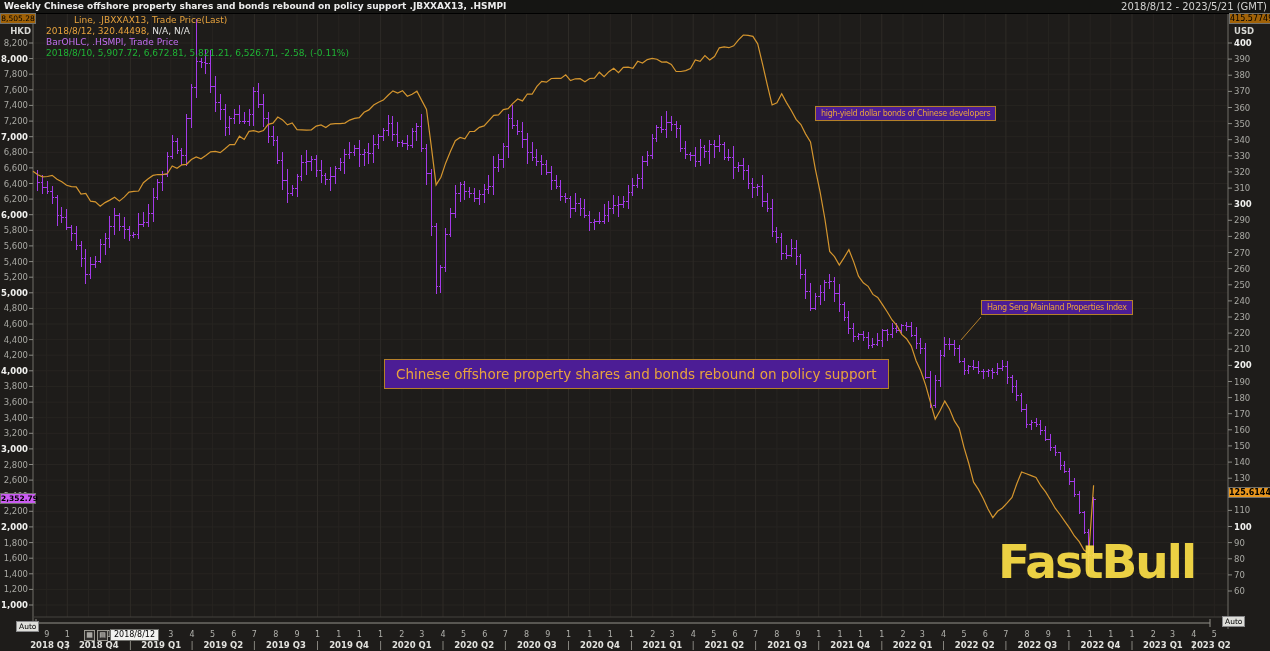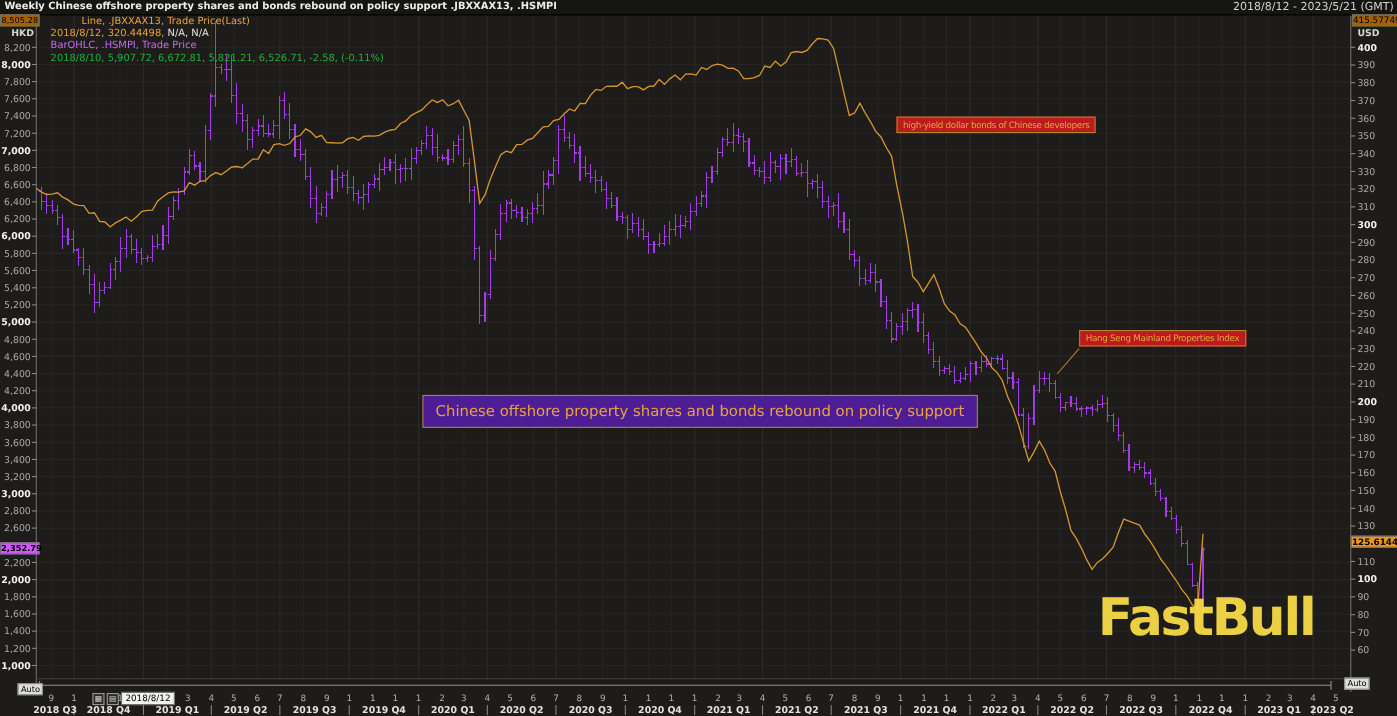--- a/index.html
+++ b/index.html
@@ -9,21 +9,21 @@
   .titlebar{position:absolute;left:0;top:0;width:1270px;height:13px;background:#151513;
             border-bottom:1px solid #000;}
   .titlebar .t{position:absolute;left:4px;top:1px;font-size:9px;font-weight:bold;color:#ececec;white-space:nowrap;}
   .titlebar .r{position:absolute;right:3px;top:1px;font-size:10px;color:#d2d2d0;white-space:nowrap;}
   .legend{position:absolute;left:46px;top:15px;font-size:9px;line-height:11px;white-space:nowrap;}
   .badge{position:absolute;font-size:7.5px;color:#000;background:#a16207;border:1px solid #71716d;
          text-align:center;line-height:9px;padding:0;white-space:nowrap;}
   .curlabel{position:absolute;font-size:8.5px;font-weight:bold;color:#d6d6d2;}
   .autobtn{position:absolute;font-size:7.5px;line-height:9px;color:#000;background:#dededa;
            border:1px solid #88888a;padding:0 2px;cursor:pointer;}
-  .ann{position:absolute;font-size:8px;letter-spacing:-0.3px;color:#e8a33d;background:#b91c1c;
+  .ann{position:absolute;font-size:8px;letter-spacing:-0.3px;color:#e8a33d;background:#4c1d95;
        border:1px solid #b5802a;padding:2px 5px;white-space:nowrap;}
   .headline{position:absolute;left:384px;top:359px;font-size:13.5px;color:#e8a33d;background:#4c1d95;
             border:1px solid #b5802a;padding:6px 11px;white-space:nowrap;}
   .datebox{position:absolute;font-size:8px;line-height:10px;color:#000;background:#f2f2f0;
            border:1px solid #71716d;padding:0 3px;white-space:nowrap;}
   .miniicon{position:absolute;width:9px;height:9px;background:#2e2c2a;border:1px solid #99978f;
             color:#d8d6d0;font-size:7px;line-height:9px;text-align:center;cursor:pointer;}
   .watermark{position:absolute;left:998px;top:534px;font-size:47px;font-weight:bold;
              letter-spacing:-2px;color:#fde047;opacity:0.92;}
 </style>

